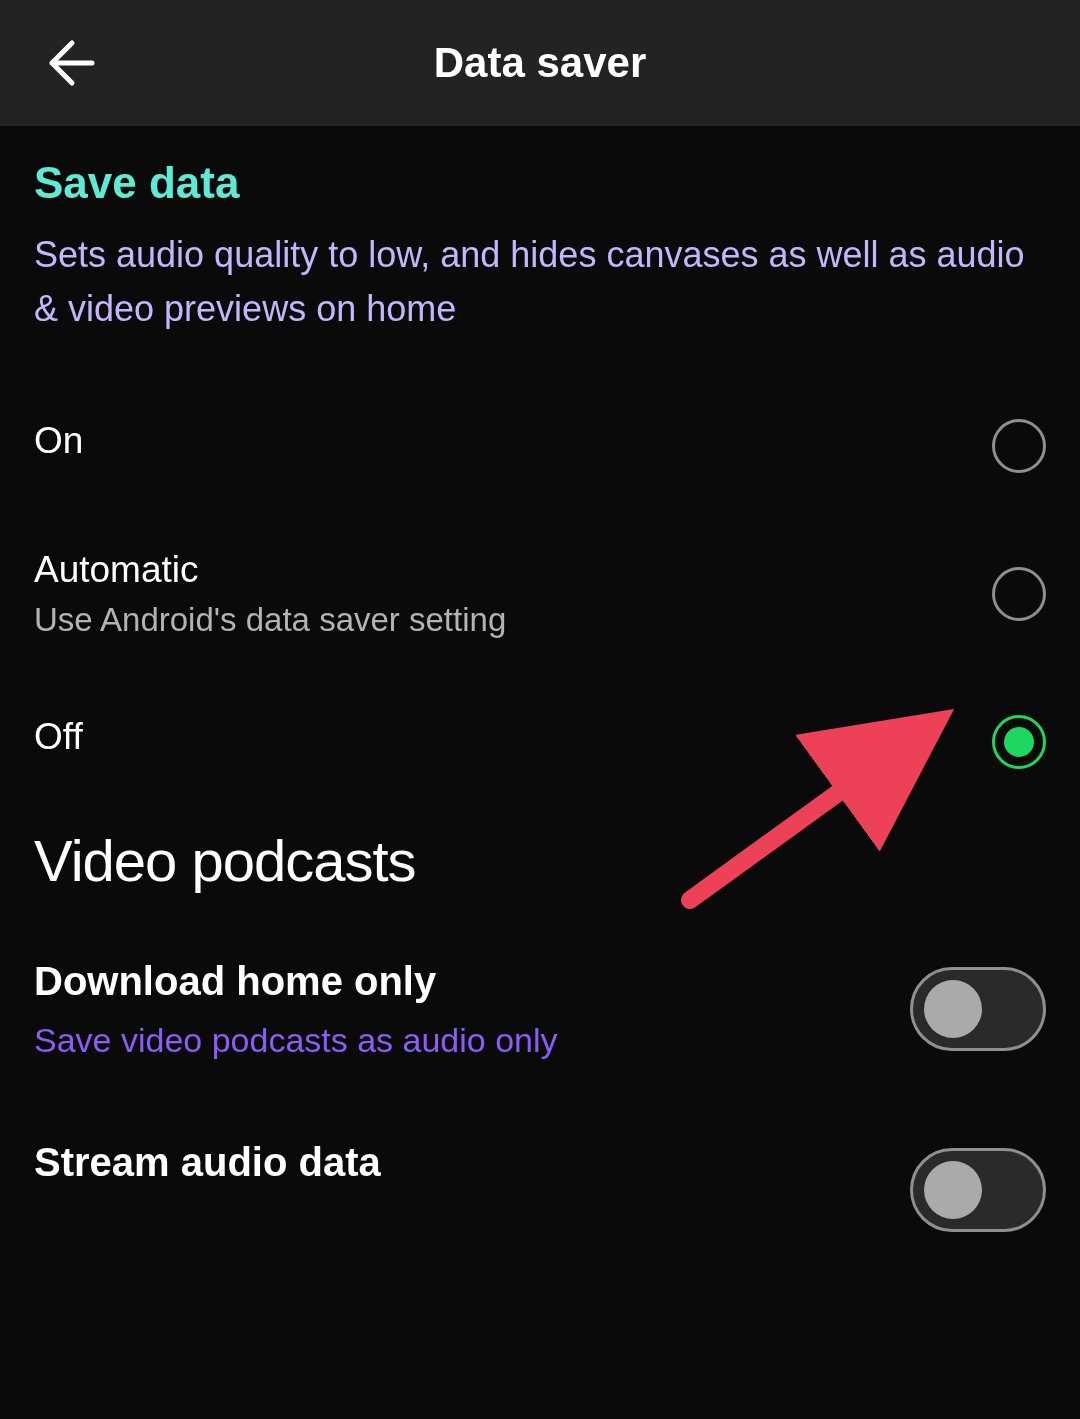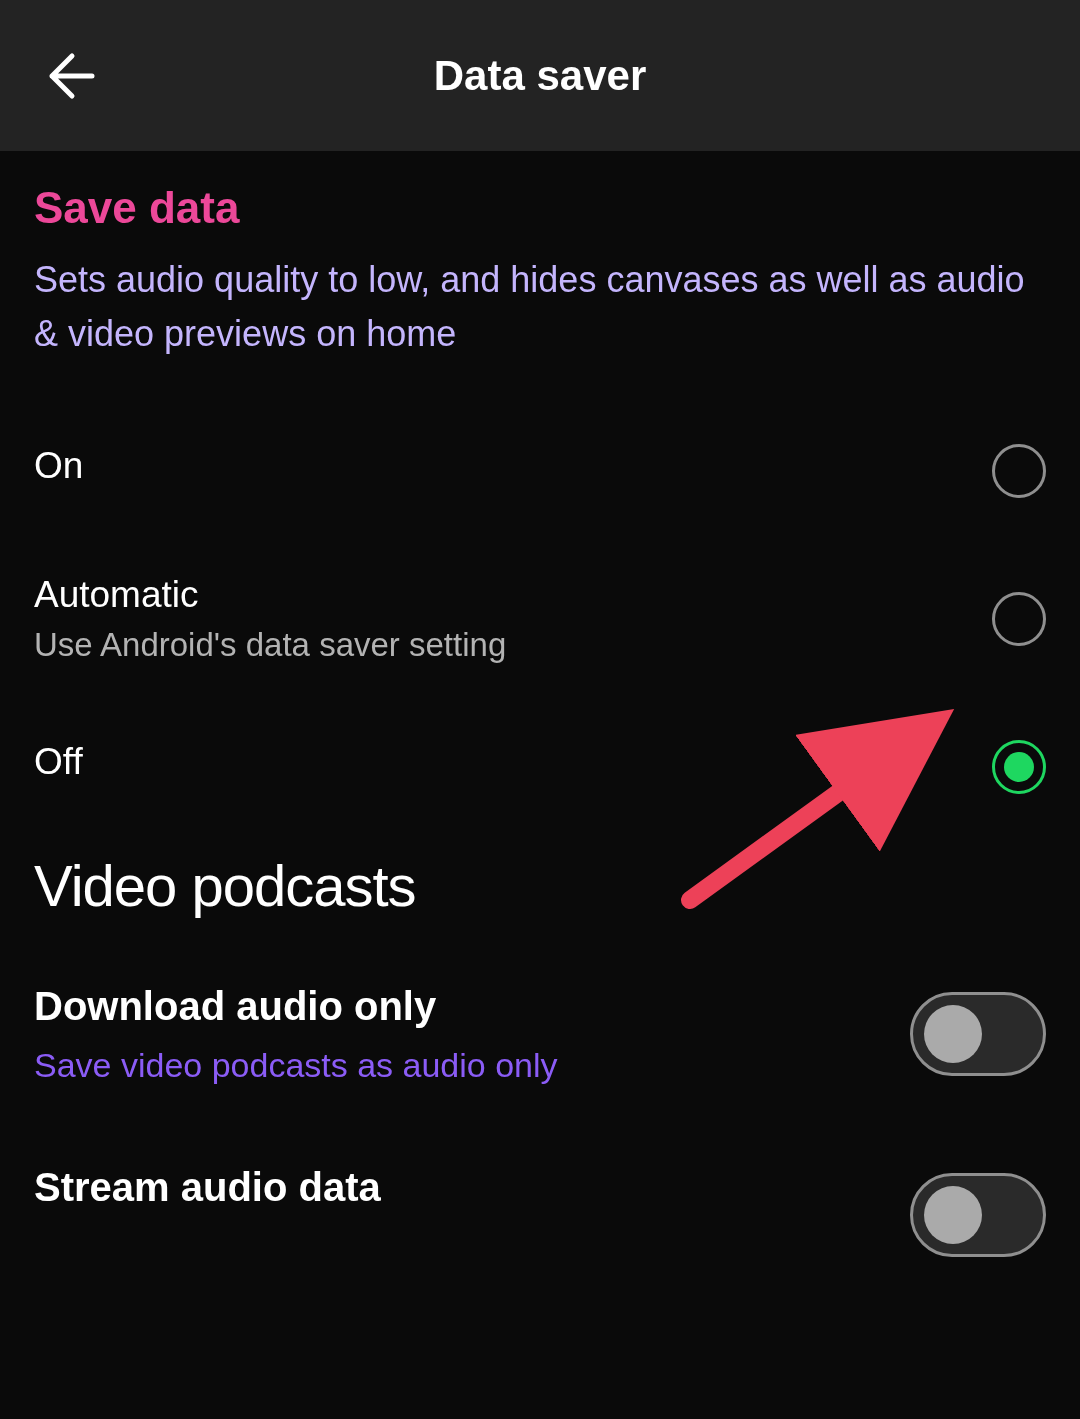--- a/index.html
+++ b/index.html
@@ -10,21 +10,21 @@
     body {
       width: 1080px;
       height: 1419px;
       background: #0a0a0a;
       font-family: -apple-system, BlinkMacSystemFont, "Segoe UI", Helvetica, Arial, sans-serif;
       color: #ffffff;
       overflow: hidden;
       position: relative;
     }
     .header {
-      height: 151px;
+      height: 126px;
       background: #232323;
       display: flex;
       align-items: center;
       padding: 0 40px;
       position: relative;
     }
     .back-arrow {
       width: 60px;
       height: 60px;
       display: flex;
@@ -38,21 +38,21 @@
       font-size: 42px;
       font-weight: 700;
       color: #ffffff;
     }
     .content {
       padding: 32px 34px 0 34px;
     }
     .section-title {
       font-size: 44px;
       font-weight: 700;
-      color: #ec4899;
+      color: #5eead4;
       margin-bottom: 20px;
     }
     .section-description {
       font-size: 36px;
       font-weight: 400;
       color: #c4b5fd;
       line-height: 1.5;
       margin-bottom: 55px;
     }
     .radio-row {
@@ -188,21 +188,21 @@
     <div class="radio-label-group">
       <div class="radio-label">Off</div>
     </div>
     <div class="radio-button selected"></div>
   </div>
 
   <div class="big-heading">Video podcasts</div>
 
   <div class="toggle-row">
     <div class="toggle-label-group">
-      <div class="toggle-label">Download audio only</div>
+      <div class="toggle-label">Download home only</div>
       <div class="toggle-sublabel">Save video podcasts as audio only</div>
     </div>
     <div class="toggle-switch">
       <div class="toggle-knob"></div>
     </div>
   </div>
 
   <div class="toggle-row">
     <div class="toggle-label-group">
       <div class="toggle-label">Stream audio data</div>

